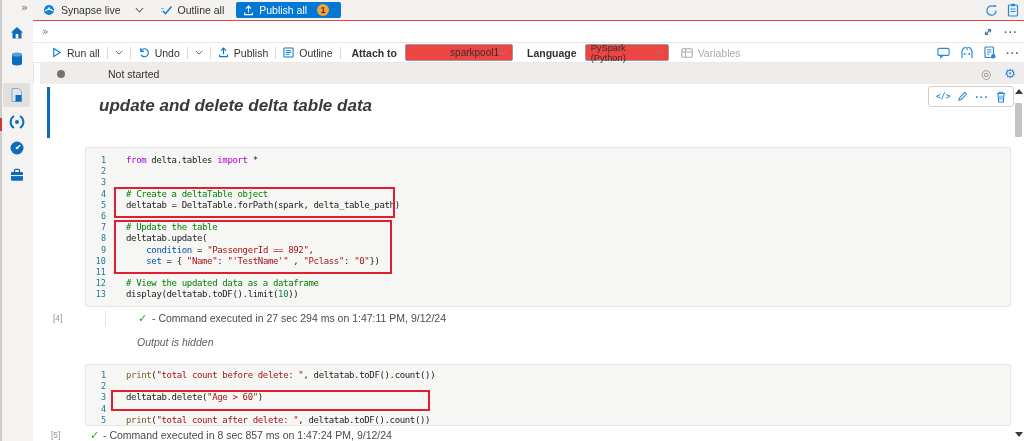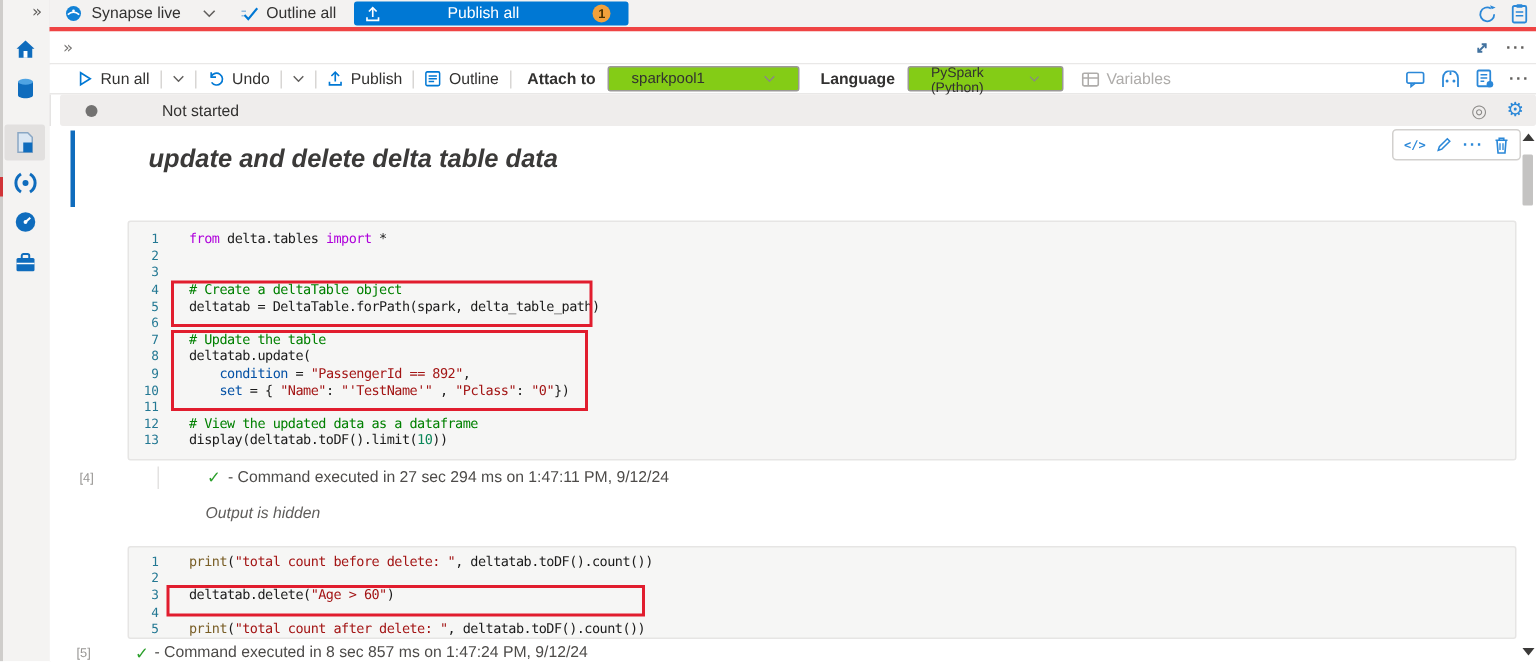--- a/index.html
+++ b/index.html
@@ -12,27 +12,27 @@
   .sidebar{position:absolute;left:0;top:0;width:33px;height:441px;background:#f4f3f2;
            border-right:1px solid #e5e4e3;}
   .sidebar::before{content:"";position:absolute;left:0;top:0;width:2px;height:441px;background:#cfcdcb;}
   .sb-chevron{position:absolute;top:1px;right:5px;color:#605e5c;font-size:11px;cursor:default;}
   .sb-red{position:absolute;left:0;top:118px;width:2px;height:13px;background:#d13438;}
   .sb-btn{position:absolute;left:3px;width:27px;height:24px;display:flex;align-items:center;justify-content:center;border-radius:2px;}
   .sb-btn.sel{background:#e2e0df;}
 
   
   .topbar{position:absolute;left:33px;top:0;width:991px;height:21px;background:#f3f2f1;
-          border-bottom:3px solid #ef4444;display:flex;align-items:center;padding-left:10px;box-sizing:border-box;font-size:10.5px;}
+          border-bottom:1px solid #ef4444;display:flex;align-items:center;padding-left:10px;box-sizing:border-box;font-size:10.5px;}
   .tb-label{margin-left:6px;color:#323130;}
   .chev{margin-left:14px;}
   .validate{display:flex;align-items:center;margin-left:16px;}
   .validate span{margin-left:5px;}
   .pub-btn{margin-left:12px;height:16px;background:#0078d4;color:#fff;border-radius:2px;
-           display:flex;align-items:center;padding:0 7px;font-size:10.5px;gap:39px;}
+           display:flex;align-items:center;padding:0 7px;font-size:10.5px;}
   .pub-btn span{margin:0 5px;}
   .badge{width:12px;height:12px;border-radius:50%;background:#f2a13b;color:#4a3000;
          font-size:8.5px;font-weight:bold;display:flex;align-items:center;justify-content:center;}
   .topbar-right{margin-left:auto;display:flex;align-items:center;gap:9px;padding-right:5px;}
 
   
   .tabbar{position:absolute;left:33px;top:21px;width:991px;height:22px;background:#fff;
           border-bottom:1px solid #e9e8e7;display:flex;align-items:center;box-sizing:border-box;}
   .tab-chevron{color:#797775;font-size:11px;margin-left:9px;}
   .tab{width:176px;height:100%;display:flex;align-items:center;padding:0 10px;box-sizing:border-box;
@@ -41,22 +41,22 @@
   .dirty-dot{margin-left:auto;width:5px;height:5px;border-radius:50%;background:#1b1a19;}
   .tabbar-right{margin-left:auto;display:flex;align-items:center;gap:11px;padding-right:6px;color:#605e5c;}
   .ellipsis{font-size:11px;font-weight:bold;color:#605e5c;letter-spacing:1px;}
 
   
   .toolbar{position:absolute;left:33px;top:43px;width:991px;height:20px;background:#fff;
            border-bottom:1px solid #e9e8e7;display:flex;align-items:center;padding-left:18px;box-sizing:border-box;font-size:10.5px;}
   .tool{display:flex;align-items:center;gap:5px;color:#323130;}
   .vdiv{width:1px;height:12px;background:#d8d6d4;margin:0 7px;}
   .lbl{font-weight:bold;margin:0 8px 0 4px;}
-  .select{height:15px;border:1px solid #9b9997;border-radius:2px;background:#84cc16;display:flex;align-items:center;
-          justify-content:space-between;padding:0 15px;font-size:10px;color:#323130;}
+  .select{height:15px;border:1px solid #9b9997;border-radius:2px;background:#ef4444;display:flex;align-items:center;
+          justify-content:flex-end;padding:0 5px;font-size:10px;color:#323130;}
   .sel-pool{width:96px;}
   .sel-lang{width:72px;}
   .disabled{color:#aeacaa;display:flex;align-items:center;gap:5px;margin-left:12px;}
   .toolbar-right{margin-left:auto;display:flex;align-items:center;gap:10px;padding-right:4px;}
 
   
   .statusbar{position:absolute;left:40px;top:63px;width:984px;height:21px;background:#efedec;border-radius:2px;
              display:flex;align-items:center;padding-left:17px;box-sizing:border-box;}
   .status-dot{width:8px;height:8px;border-radius:50%;background:#737271;}
   .status-text{margin-left:12px;font-size:10.5px;color:#323130;padding-left:31px;}

